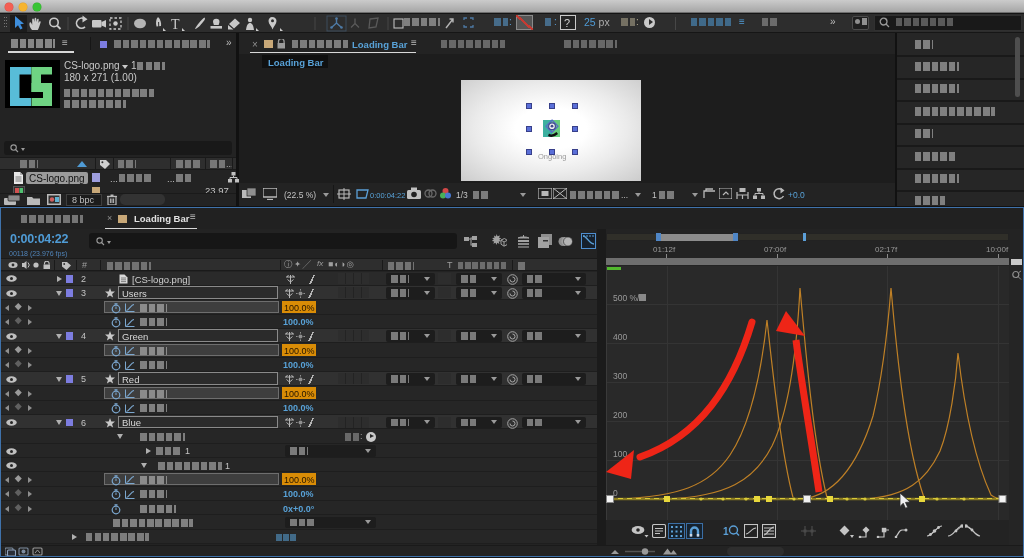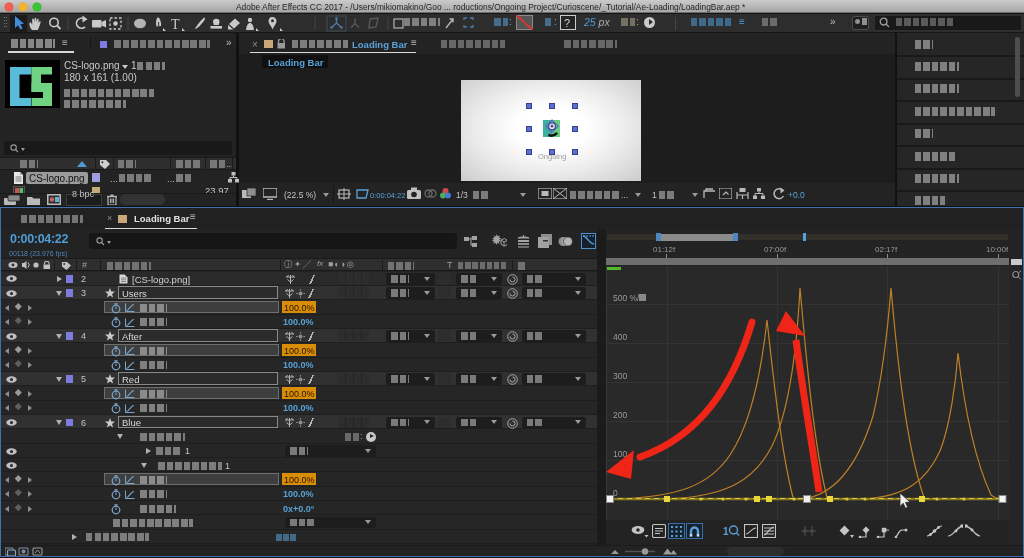--- a/index.html
+++ b/index.html
@@ -11,21 +11,20 @@
 .dd{position:absolute;background:#1d1d1d;border-radius:2px;}
 .caret{position:absolute;width:0;height:0;border-left:3px solid transparent;border-right:3px solid transparent;border-top:4px solid #9a9a9a;}
 </style></head>
 <body>
 <div id="page">
 
 <div class="a" style="left:0;top:0;width:1024px;height:13px;background:linear-gradient(#cbcbcb,#a6a6a6);border-bottom:1px solid #6e6e6e;"></div>
 <div class="a" style="left:5px;top:2.5px;width:8px;height:8px;border-radius:50%;background:#f45f54;box-shadow:0 0 0 .5px #d94c42;"></div>
 <div class="a" style="left:19px;top:2.5px;width:8px;height:8px;border-radius:50%;background:#f6b42e;box-shadow:0 0 0 .5px #dfa02a;"></div>
 <div class="a" style="left:33px;top:2.5px;width:8px;height:8px;border-radius:50%;background:#39c434;box-shadow:0 0 0 .5px #2faf2c;"></div>
-<div class="tx" style="left:236px;top:1.5px;font-size:8.4px;color:#252525;">Adobe After Effects CC 2017 - /Users/mikiomakino/Goo ... roductions/Ongoing Project/Curioscene/_Tutorial/Ae-Loading/LoadingBar.aep *</div>
 
 <div class="a" style="left:0;top:14px;width:1024px;height:19px;background:#2d2d2d;border-bottom:1px solid #161616;"></div>
 <div class="a" style="left:4px;top:17px;width:1px;height:12px;background:repeating-linear-gradient(#777 0 1px,transparent 1px 3px);"></div>
 <div class="a" style="left:6px;top:17px;width:1px;height:12px;background:repeating-linear-gradient(#777 0 1px,transparent 1px 3px);"></div>
 
 <div class="a" style="left:10px;top:14.5px;width:17px;height:17px;background:#1c1c1c;"></div>
 <svg class="a" style="left:0;top:14px;" width="480" height="19" viewBox="0 0 480 19">
 
   <path d="M15 2 L15 14 L18 11.2 L20.4 15.5 L22.6 14.2 L20.3 10.2 L24 9.8 Z" fill="#3e8edc"></path>
 
@@ -96,21 +95,21 @@
 
 <div class="jt" style="left:404px;top:18px;width:36px;height:8px;color:#c3c3c3;"></div>
 <div class="jt" style="left:494px;top:18px;width:14px;height:8px;color:#5b9fd6;"></div>
 <div class="tx" style="left:509px;top:16px;font-size:10px;color:#5b9fd6;">:</div>
 <div class="a" style="left:516px;top:15px;width:17px;height:15px;background:#555;border:1px solid #8a8a8a;"></div>
 <div class="a" style="left:516px;top:15px;width:17px;height:15px;background:linear-gradient(to top right,transparent 45%,#c33b33 45%,#c33b33 55%,transparent 55%);"></div>
 <div class="jt" style="left:545px;top:18px;width:7px;height:8px;color:#5b9fd6;"></div>
 <div class="tx" style="left:554px;top:16px;font-size:10px;color:#5b9fd6;">:</div>
 <div class="a" style="left:560px;top:15px;width:16px;height:15px;background:#242424;border:1px solid #c9c9c9;"></div>
 <div class="tx" style="left:564px;top:16.5px;font-size:11px;color:#d2d2d2;">?</div>
-<div class="tx" style="left:584px;top:16px;font-size:10.5px;color:#4f9bd5;font-style:italic;">25 <span style="color:#adadad;">px</span></div>
+<div class="tx" style="left:584px;top:16px;font-size:10.5px;color:#4f9bd5;">25 <span style="color:#adadad;">px</span></div>
 <div class="jt" style="left:621px;top:18px;width:14px;height:8px;color:#b0a88f;"></div>
 <div class="tx" style="left:636px;top:16px;font-size:10px;color:#b0a88f;">:</div>
 <div class="a" style="left:644px;top:16.5px;width:11px;height:11px;border-radius:50%;background:#c9c9c9;"></div>
 <div class="a" style="left:648.5px;top:19px;width:0;height:0;border-top:3px solid transparent;border-bottom:3px solid transparent;border-left:4.5px solid #2d2d2d;"></div>
 <div class="a" style="left:675px;top:17px;width:1px;height:13px;background:#474747;"></div>
 <div class="jt" style="left:691px;top:18px;width:41px;height:8px;color:#4f9bd5;"></div>
 <div class="tx" style="left:739px;top:16px;font-size:10px;color:#4f9bd5;">≡</div>
 <div class="jt" style="left:762px;top:18px;width:16px;height:8px;color:#9f9f9f;"></div>
 <div class="tx" style="left:830px;top:16px;font-size:10px;color:#bdbdbd;">»</div>
 <div class="a" style="left:852px;top:15.5px;width:17px;height:14px;background:#1f1f1f;border:1px solid #4c4c4c;border-radius:2px;"></div>
@@ -150,21 +149,21 @@
       <rect x="26.5" y="23" width="20.5" height="9"></rect>
       <rect x="38" y="23" width="9" height="23"></rect>
       <rect x="26.5" y="38" width="20.5" height="8"></rect>
     </g>
   </svg>
 
   <div class="tx" style="left:64px;top:27px;font-size:10px;color:#c9c9c9;">CS-logo.png</div>
   <div class="a" style="left:122px;top:32px;width:0;height:0;border-left:3.5px solid transparent;border-right:3.5px solid transparent;border-top:4.5px solid #c9c9c9;"></div>
   <div class="tx" style="left:131px;top:27px;font-size:10px;color:#c9c9c9;">1</div>
   <div class="jt" style="left:137px;top:29px;width:28px;height:8px;color:#c9c9c9;"></div>
-  <div class="tx" style="left:64px;top:38.5px;font-size:10px;color:#c9c9c9;">180 x 161 (1.00)</div>
+  <div class="tx" style="left:64px;top:38.5px;font-size:10px;color:#c9c9c9;">180 x 271 (1.00)</div>
   <div class="jt" style="left:64px;top:56px;width:90px;height:8px;color:#c9c9c9;"></div>
   <div class="jt" style="left:64px;top:67px;width:62px;height:8px;color:#c9c9c9;"></div>
 
   <div class="a" style="left:4px;top:108px;width:228px;height:14px;background:#191919;border-radius:3px;"></div>
   <svg class="a" style="left:10px;top:111px;" width="10" height="9" viewBox="0 0 10 9">
         <circle cx="3.6" cy="3.6" r="2.7" fill="none" stroke="#9a9a9a" stroke-width="1.1"></circle>
         <line x1="5.5" y1="5.5" x2="8" y2="8" stroke="#9a9a9a" stroke-width="1.1"></line>
       </svg>
   <div class="a" style="left:21px;top:115px;width:0;height:0;border-left:2.5px solid transparent;border-right:2.5px solid transparent;border-top:3.5px solid #9a9a9a;"></div>
 
@@ -227,21 +226,21 @@
   <svg class="a" style="left:27px;top:162px;" width="13" height="10" viewBox="0 0 13 10">
         <path d="M0 2 h5 l1.5 1.5 h6.5 v6.5 h-13 z" fill="#b9b9b9"></path>
       </svg>
   <svg class="a" style="left:47px;top:161px;" width="14" height="11" viewBox="0 0 14 11">
         <rect x="0" y="0" width="14" height="11" fill="#b9b9b9"></rect>
         <rect x="1.5" y="1.5" width="11" height="8" fill="#303030"></rect>
         <circle cx="5" cy="5.5" r="2.2" fill="#d06060"></circle>
         <rect x="8" y="3" width="4" height="5" fill="#60b0d0"></rect>
       </svg>
   <div class="a" style="left:66px;top:160.5px;width:36px;height:12px;background:#1c1c1c;border:1px solid #3e3e3e;"></div>
-  <div class="tx" style="left:72px;top:156px;font-size:9px;color:#c0c0c0;">8 bpc</div>
+  <div class="tx" style="left:72px;top:162px;font-size:9px;color:#c0c0c0;">8 bpc</div>
   <svg class="a" style="left:107px;top:161px;" width="10" height="11" viewBox="0 0 10 11">
         <rect x="1" y="2.5" width="8" height="8.5" fill="none" stroke="#b9b9b9" stroke-width="1.2"></rect>
         <line x1="0" y1="2.5" x2="10" y2="2.5" stroke="#b9b9b9" stroke-width="1.2"></line>
         <rect x="3.5" y="0.5" width="3" height="2" fill="#b9b9b9"></rect>
         <g stroke="#b9b9b9" stroke-width="1">
           <line x1="3.4" y1="4.5" x2="3.4" y2="9"></line>
           <line x1="5" y1="4.5" x2="5" y2="9"></line>
           <line x1="6.6" y1="4.5" x2="6.6" y2="9"></line>
         </g>
       </svg>
@@ -589,21 +588,21 @@
             <ellipse cx="5.5" cy="3.5" rx="5.2" ry="3.2" fill="#c0c0c0"></ellipse>
             <circle cx="5.5" cy="3.5" r="1.5" fill="#252525"></circle>
           </svg>
   <div class="a" style="left:55px;top:125.9px;width:0;height:0;border-left:3.5px solid transparent;border-right:3.5px solid transparent;border-top:5px solid #b0b0b0;"></div>
   <div class="a" style="left:65px;top:124.4px;width:7px;height:7.5px;background:#7d7de0;"></div>
   <div class="tx" style="left:80px;top:123.4px;font-size:9px;color:#c4c4c4;">4</div>
   <svg class="a" style="left:104px;top:123.4px;" width="10" height="10" viewBox="0 0 10 10">
             <path d="M5 0 L6.3 3.4 L10 3.6 L7.1 5.9 L8.1 9.4 L5 7.4 L1.9 9.4 L2.9 5.9 L0 3.6 L3.7 3.4 Z" fill="#c9c9c9"></path>
           </svg>
   <div class="a" style="left:117px;top:121.4px;width:160px;height:12.35px;background:#2b2b2b;border:1px solid #8a8a8a;"></div>
-  <div class="tx" style="left:121px;top:122.9px;font-size:9.5px;color:#d8d8d8;">After</div>
+  <div class="tx" style="left:121px;top:122.9px;font-size:9.5px;color:#d8d8d8;">Green</div>
   <svg class="a" style="left:284px;top:123.9px;" width="9" height="9" viewBox="0 0 9 9">
             <path d="M4.5 0 v9 M0 2 h9 M1.5 4.5 L4.5 7 L7.5 4.5 M2.5 0 L1 2 M6.5 0 L8 2" stroke="#b5b5b5" stroke-width="1" fill="none"></path>
           </svg>
   <svg class="a" style="left:295px;top:123.9px;" width="9" height="9" viewBox="0 0 9 9">
             <circle cx="4.5" cy="4.5" r="2" fill="#8f8f8f"></circle>
             <g stroke="#8f8f8f" stroke-width="1">
               <line x1="4.5" y1="0" x2="4.5" y2="1.6"></line>
               <line x1="4.5" y1="7.4" x2="4.5" y2="9"></line>
               <line x1="0" y1="4.5" x2="1.6" y2="4.5"></line>
               <line x1="7.4" y1="4.5" x2="9" y2="4.5"></line>

